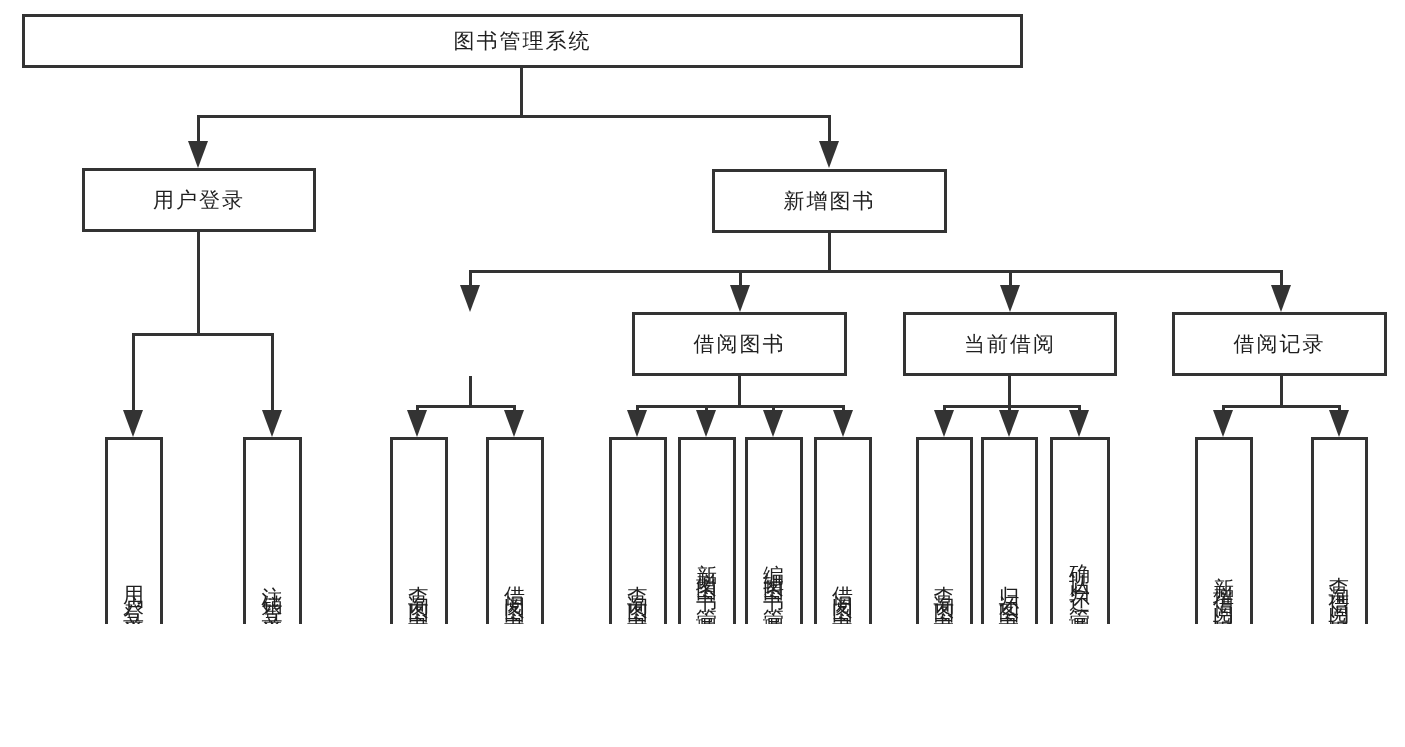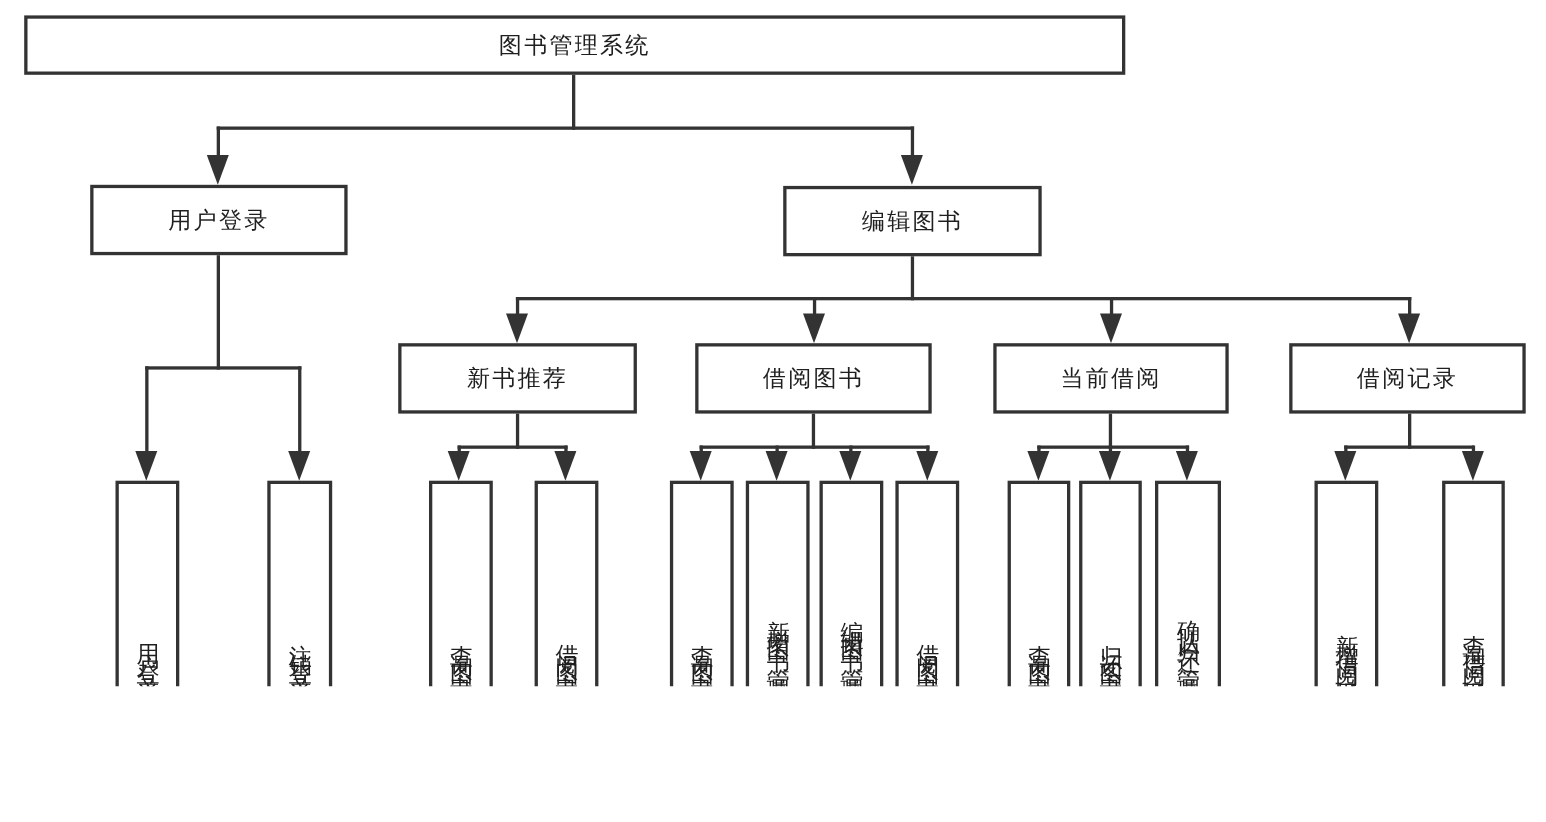--- a/index.html
+++ b/index.html
@@ -39,41 +39,40 @@
   <div class="box" style="left:22px;top:14px;width:1001px;height:54px">图书管理系统</div>
 
   <div class="line" style="left:520px;top:68px;width:3px;height:50px"></div>
   <div class="line" style="left:197px;top:115px;width:634px;height:3px"></div>
   <div class="line" style="left:197px;top:115px;width:3px;height:30px"></div>
   <div class="arrowhead" style="left:188px;top:141px"></div>
   <div class="line" style="left:828px;top:115px;width:3px;height:30px"></div>
   <div class="arrowhead" style="left:819px;top:141px"></div>
 
   <div class="box" style="left:82px;top:168px;width:234px;height:64px">用户登录</div>
-  <div class="box" style="left:712px;top:169px;width:235px;height:64px">编辑图书</div>
+  <div class="box" style="left:712px;top:169px;width:235px;height:64px">新增图书</div>
 
   <div class="line" style="left:197px;top:232px;width:3px;height:104px"></div>
   <div class="line" style="left:132px;top:333px;width:142px;height:3px"></div>
   <div class="line" style="left:132px;top:333px;width:3px;height:80px"></div>
   <div class="arrowhead" style="left:123px;top:410px"></div>
   <div class="line" style="left:271px;top:333px;width:3px;height:80px"></div>
   <div class="arrowhead" style="left:262px;top:410px"></div>
 
   <div class="line" style="left:828px;top:233px;width:3px;height:40px"></div>
   <div class="line" style="left:469px;top:270px;width:814px;height:3px"></div>
   <div class="line" style="left:469px;top:270px;width:3px;height:18px"></div>
   <div class="arrowhead" style="left:460px;top:285px"></div>
   <div class="line" style="left:739px;top:270px;width:3px;height:18px"></div>
   <div class="arrowhead" style="left:730px;top:285px"></div>
   <div class="line" style="left:1009px;top:270px;width:3px;height:18px"></div>
   <div class="arrowhead" style="left:1000px;top:285px"></div>
   <div class="line" style="left:1280px;top:270px;width:3px;height:18px"></div>
   <div class="arrowhead" style="left:1271px;top:285px"></div>
 
-  <div class="box" style="left:362px;top:312px;width:217px;height:64px">新书推荐</div>
   <div class="box" style="left:632px;top:312px;width:215px;height:64px">借阅图书</div>
   <div class="box" style="left:1172px;top:312px;width:215px;height:64px">借阅记录</div>
   <div class="box" style="left:903px;top:312px;width:214px;height:64px">当前借阅</div>
 
   <div class="line" style="left:469px;top:376px;width:3px;height:32px"></div>
   <div class="line" style="left:416px;top:405px;width:100px;height:3px"></div>
   <div class="line" style="left:416px;top:405px;width:3px;height:8px"></div>
   <div class="arrowhead" style="left:407px;top:410px"></div>
   <div class="line" style="left:513px;top:405px;width:3px;height:8px"></div>
   <div class="arrowhead" style="left:504px;top:410px"></div>

